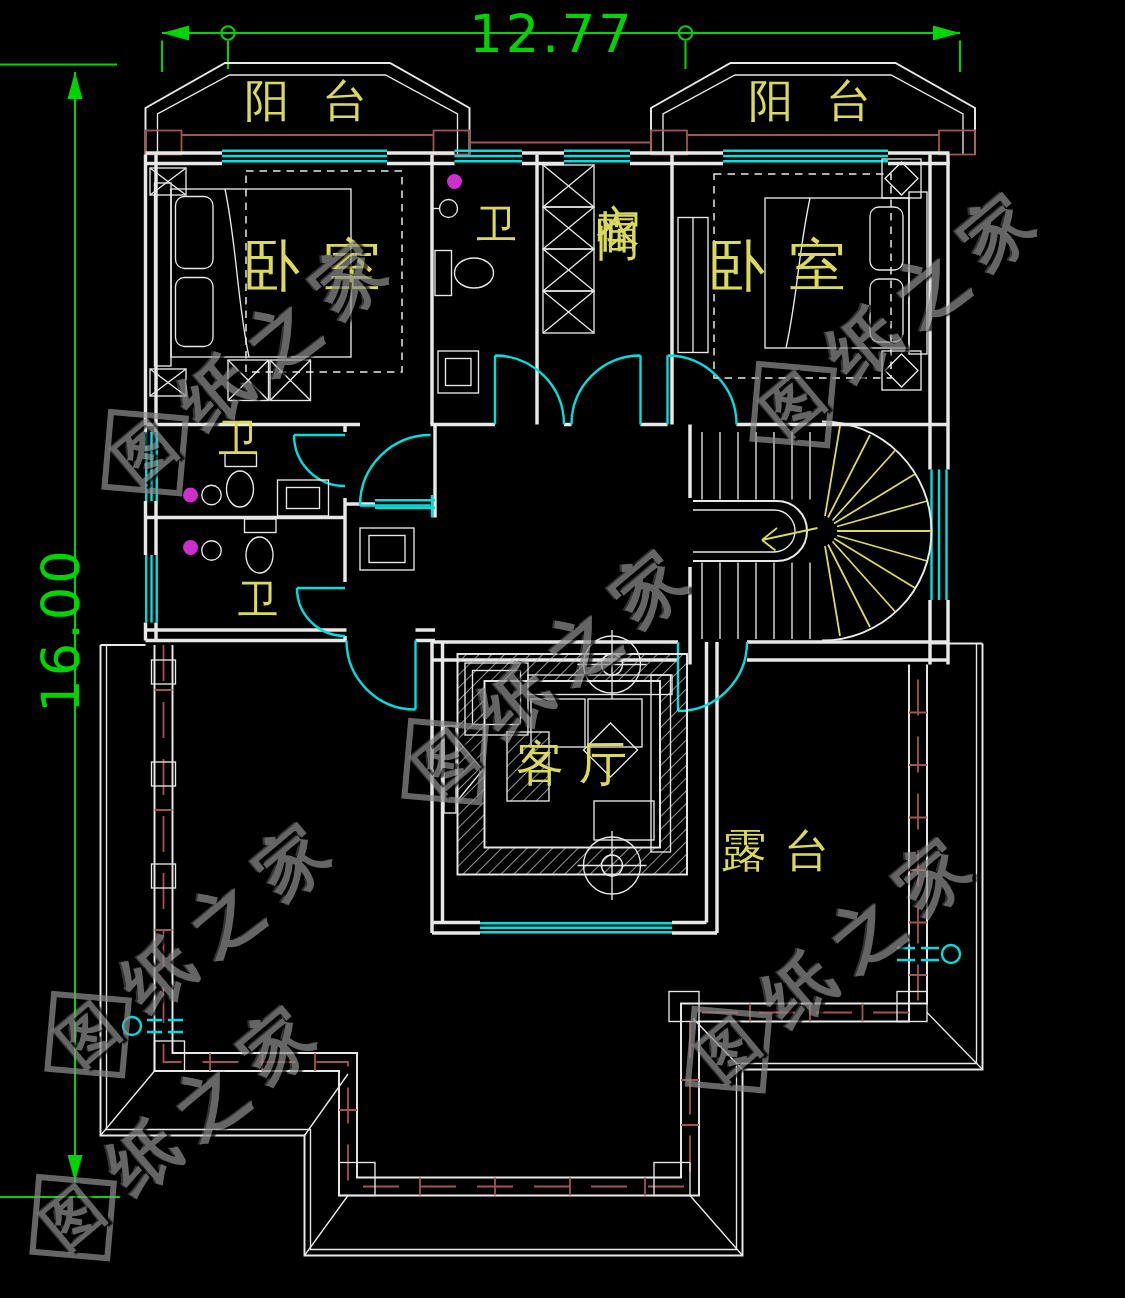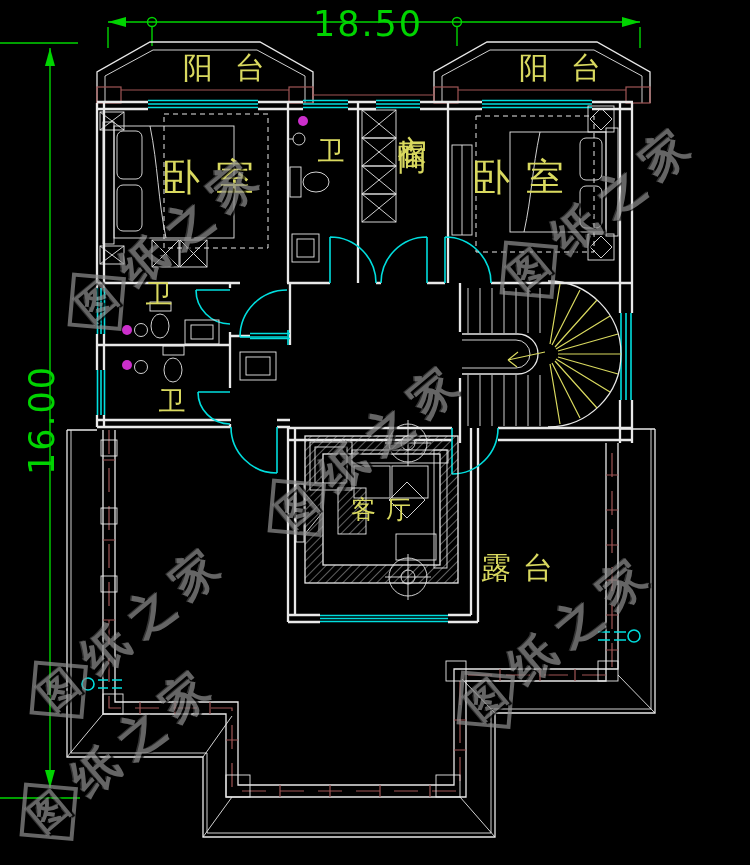--- a/index.html
+++ b/index.html
@@ -15,22 +15,22 @@
   .grn{stroke:var(--dimension);fill:none;stroke-width:1.4;}
   .grnf{fill:var(--dimension);stroke:none;}
   .yel{stroke:var(--label);fill:none;stroke-width:1.2;}
   .mag{fill:var(--light);stroke:none;}
   .dash{stroke-dasharray:5 4;stroke-width:1;}
   .rdash{stroke-dasharray:24 14;}
   
   .lbl{position:absolute;transform:translate(-50%,-50%);color:var(--label);font-size:30px;
        white-space:nowrap;z-index:3;line-height:1;}
   .lbl-bed{font-size:38px;letter-spacing:16px;}
-  .lbl-balc{letter-spacing:22px;margin-left:20px;}
-  .lbl-liv{font-size:25px;letter-spacing:10px;}
+  .lbl-balc{letter-spacing:22px;}
+  .lbl-liv{font-size:32px;letter-spacing:10px;}
   .lbl-ter{letter-spacing:12px;}
   .lbl-bath{font-size:27px;}
   .lbl-v{position:absolute;transform:translateX(-50%);writing-mode:vertical-rl;text-orientation:upright;
        color:var(--label);font-size:29px;letter-spacing:5px;z-index:3;line-height:1;}
   .dim{position:absolute;transform:translate(-50%,-50%);color:var(--dimension);font-size:35px;
        letter-spacing:2px;z-index:3;line-height:1;}
   .dim-v{transform:translate(-50%,-50%) rotate(-90deg);}
   
   .wm{position:absolute;transform:translate(-50%,-50%) rotate(-40deg);display:flex;align-items:center;
       gap:12px;color:var(--watermark);opacity:.72;z-index:5;
@@ -269,21 +269,21 @@
     <circle class="cy thin" cx="634" cy="636" r="6"></circle>
   </g>
 
   <g>
     <circle class="mag" cx="303" cy="121" r="5"></circle>
     <circle class="mag" cx="127" cy="330" r="5"></circle>
     <circle class="mag" cx="127" cy="365" r="5"></circle>
   </g>
 </svg>
 
-<div class="dim" style="left:368px;top:24px">18.50</div>
+<div class="dim" style="left:368px;top:24px">12.77</div>
 <div class="dim dim-v" style="left:42px;top:420px">16.00</div>
 
 <div class="lbl lbl-balc" style="left:215px;top:68px">阳台</div>
 <div class="lbl lbl-balc" style="left:551px;top:68px">阳台</div>
 <div class="lbl lbl-bed" style="left:216px;top:177px">卧室</div>
 <div class="lbl lbl-bed" style="left:526px;top:177px">卧室</div>
 <div class="lbl lbl-bath" style="left:331px;top:150px">卫</div>
 <div class="lbl lbl-bath" style="left:159px;top:293px">卫</div>
 <div class="lbl lbl-bath" style="left:172px;top:400px">卫</div>
 <div class="lbl-v" style="left:412px;top:112px">衣帽间</div>

